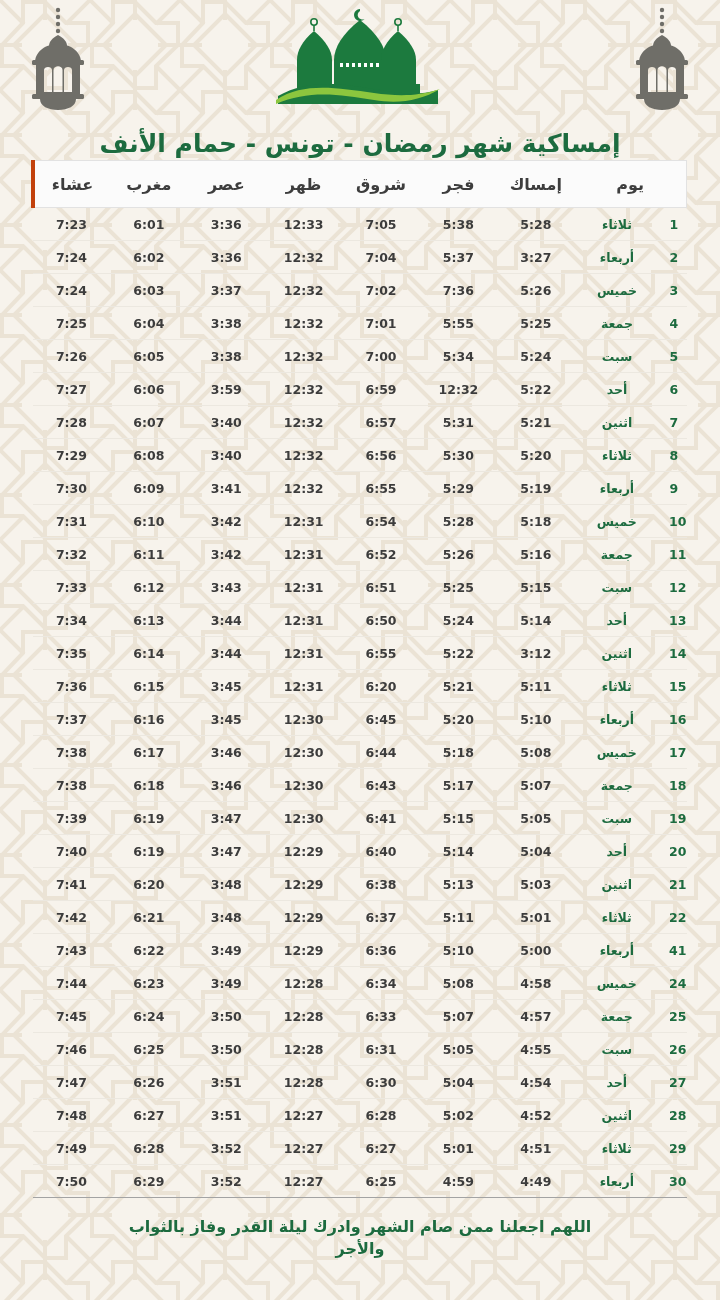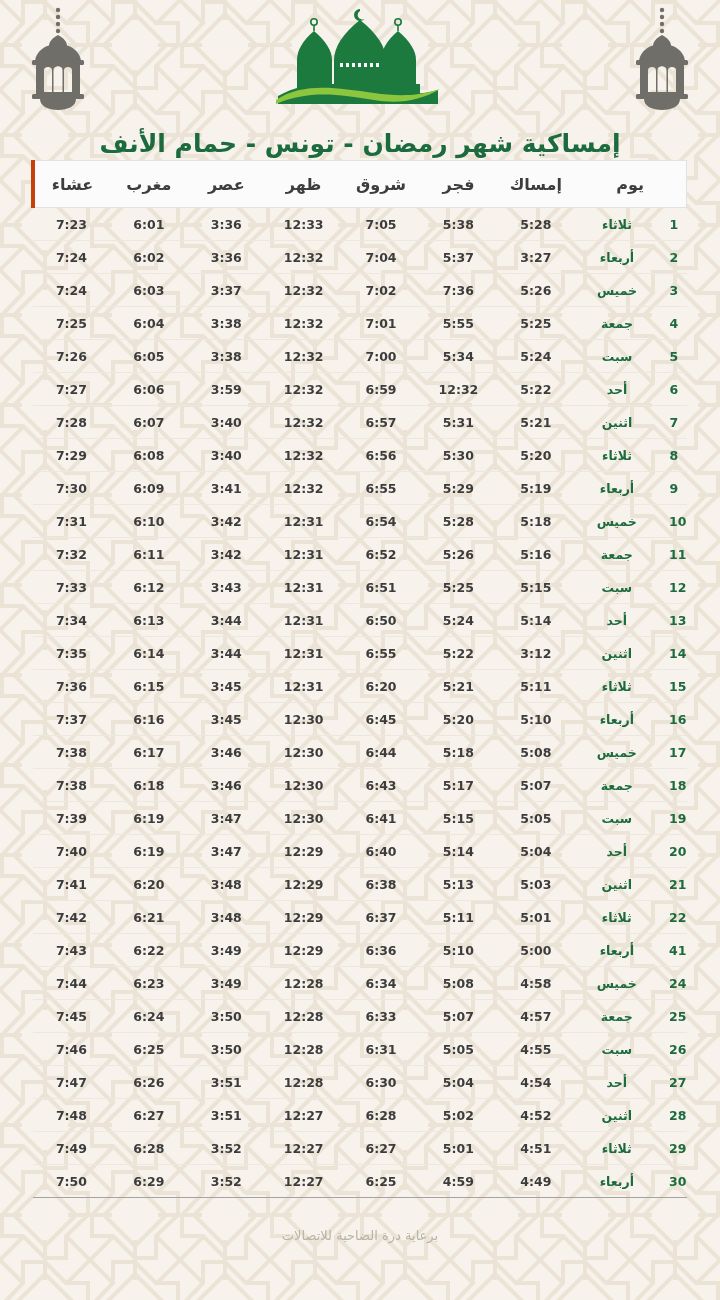--- a/index.html
+++ b/index.html
@@ -734,16 +734,16 @@
             <td>12:27</td>
             <td>3:52</td>
             <td>6:29</td>
             <td>7:50</td>
           </tr>
         </tbody>
     </table>
   </div>
 
   <div class="footer">
-    <div class="footer-sponsor">برعاية درة الضاحية للاتصالات</div>
+    <div class="footer-dua">اللهم اجعلنا ممن صام الشهر وادرك ليلة القدر وفاز بالثواب والأجر</div>
   </div>
 
 </div>
 
 </body></html>

